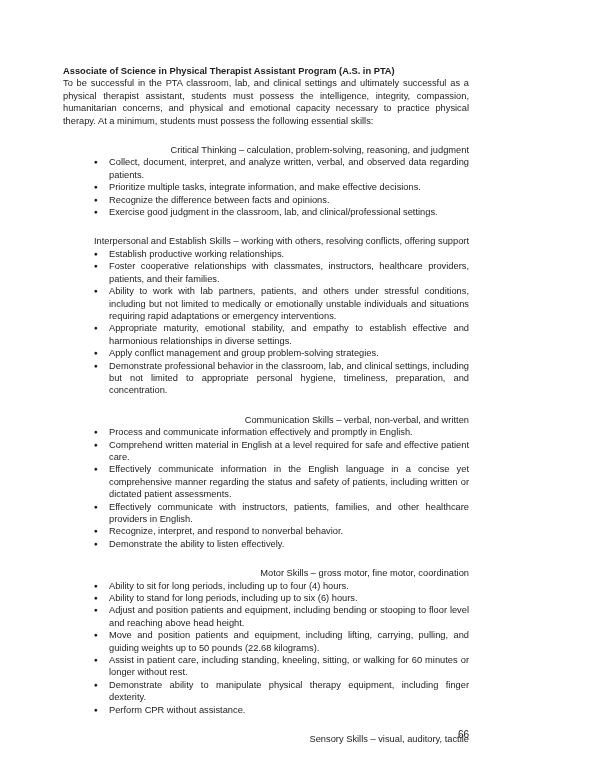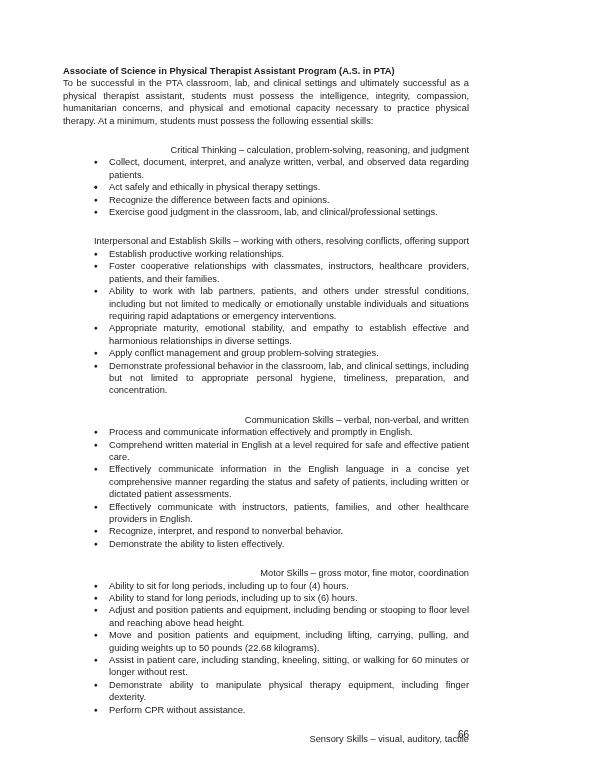--- a/index.html
+++ b/index.html
@@ -59,22 +59,21 @@
 <div class="page">
   <h1 class="doc-title">Associate of Science in Physical Therapist Assistant Program (A.S. in PTA)</h1>
 
   <p class="intro">To be successful in the PTA classroom, lab, and clinical settings and ultimately successful as a physical therapist assistant, students must possess the intelligence, integrity, compassion, humanitarian concerns, and physical and emotional capacity necessary to practice physical therapy. At a minimum, students must possess the following essential skills:</p>
 
   <div class="sections">
   <section class="skill-section">
     <div class="section-heading">Critical Thinking – calculation, problem-solving, reasoning, and judgment</div>
     <ul class="bullet-list">
           <li><span class="bullet-dot">●</span><span>Collect, document, interpret, and analyze written, verbal, and observed data regarding patients.</span></li>
-          <li><span class="bullet-dot">●</span></li>
-          <li><span class="bullet-dot">●</span><span>Act safely and ethically in physical therapy settings.</span></li>
+          <li><span class="bullet-dot">●</span><span>Prioritize multiple tasks, integrate information, and make effective decisions.</span></li>
           <li><span class="bullet-dot">●</span><span>Recognize the difference between facts and opinions.</span></li>
           <li><span class="bullet-dot">●</span><span>Exercise good judgment in the classroom, lab, and clinical/professional settings.</span></li>
         </ul>
   </section>
 
   <section class="skill-section">
     <div class="section-heading">Interpersonal and Establish Skills – working with others, resolving conflicts, offering support</div>
     <ul class="bullet-list">
           <li><span class="bullet-dot">●</span><span>Establish productive working relationships.</span></li>
           <li><span class="bullet-dot">●</span><span>Foster cooperative relationships with classmates, instructors, healthcare providers, patients, and their families.</span></li>

